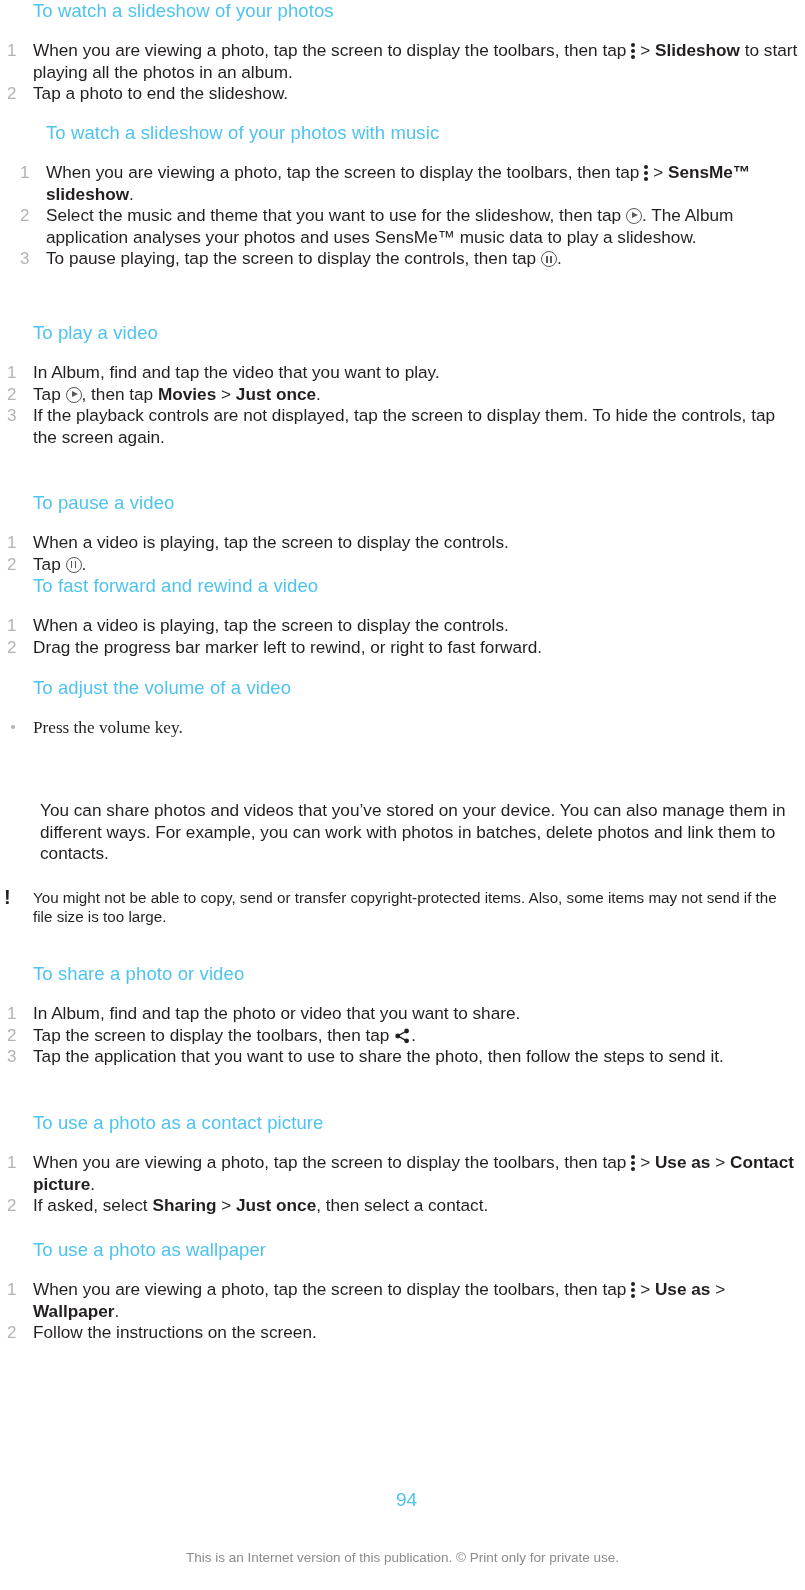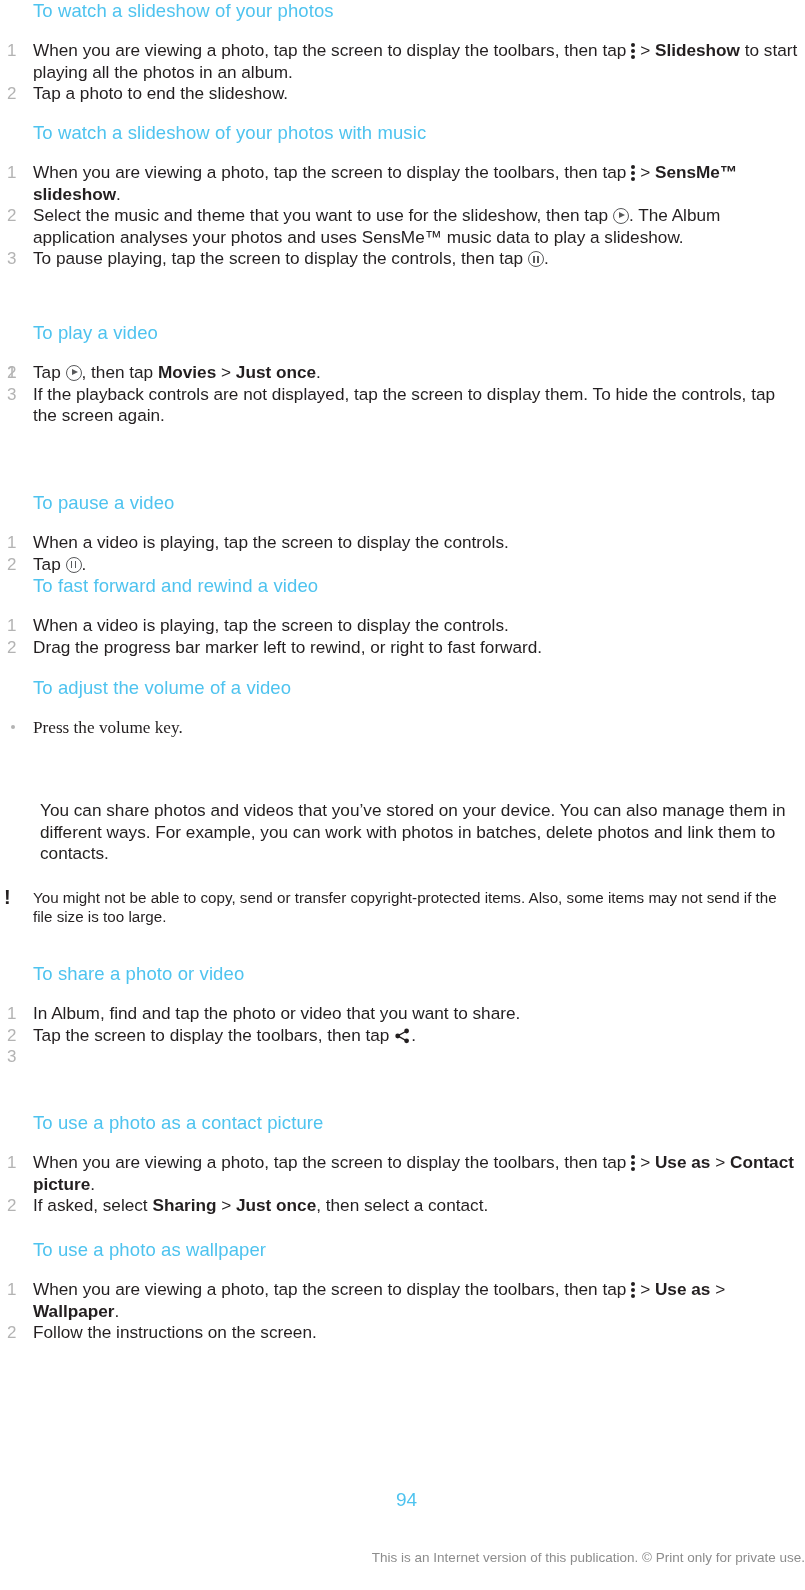--- a/index.html
+++ b/index.html
@@ -178,21 +178,21 @@
     text-align: center;
     color: #4ec3ef;
     font-size: 19px;
     line-height: 22px;
   }
   .footer-note {
     position: absolute;
     left: 0;
     right: 0;
     top: 1550px;
-    text-align: right;
+    text-align: center;
     color: #8c8c8c;
     font-size: 13.5px;
     line-height: 16px;
   }
 
   
   .blk { position: absolute; left: 0; right: 0; }
 </style>
 </head>
 <body>
@@ -207,21 +207,21 @@
         <span>When you are viewing a photo, tap the screen to display the toolbars, then tap</span>
         <span class="ic ic-menu"><i></i><i></i><i></i></span><span class="gt">&gt; </span><b>Slideshow</b><span> to start playing all the photos in an album.</span>
       </li>
       <li>
         <span class="step-num">2</span>
         <span>Tap a photo to end the slideshow.</span>
       </li>
     </ol>
   </div>
 
-  <div class="blk" style="top:122px;">
+  <div class="blk" style="top:122px;margin-left:13px;">
     <h3 class="sub-head">To watch a slideshow of your photos with music</h3>
     <ol class="steps" style="margin-top:18px;">
       <li>
         <span class="step-num">1</span>
         <span>When you are viewing a photo, tap the screen to display the toolbars, then tap</span>
         <span class="ic ic-menu"><i></i><i></i><i></i></span><span class="gt">&gt; </span><b>SensMe™ slideshow</b><span>.</span>
       </li>
       <li>
         <span class="step-num">2</span>
         <span>Select the music and theme that you want to use for the slideshow, then tap</span>
@@ -232,20 +232,21 @@
         <span>To pause playing, tap the screen to display the controls, then tap </span><span class="ic ic-pause"></span><span>.</span>
       </li>
     </ol>
   </div>
 
   <div class="blk" style="top:322px;">
     <h3 class="sub-head">To play a video</h3>
     <ol class="steps" style="margin-top:18px;">
       <li>
         <span class="step-num">1</span>
+        <span>In Album, find and tap the video that you want to play.</span>
       </li>
       <li>
         <span class="step-num">2</span>
         <span>Tap </span><span class="ic ic-play"></span><span>, then tap </span><b>Movies</b><span class="gt"> &gt; </span><b>Just once</b><span>.</span>
       </li>
       <li>
         <span class="step-num">3</span>
         <span>If the playback controls are not displayed, tap the screen to display them. To hide the controls, tap the screen again.</span>
       </li>
     </ol>
@@ -309,20 +310,21 @@
         <span>Tap the screen to display the toolbars, then tap </span><span class="ic ic-share"><svg width="17" height="16" viewBox="0 0 17 16">
               <line x1="12.2" y1="3.2" x2="4.6" y2="7.4" stroke="#231f20" stroke-width="1.3"></line>
               <line x1="4.6" y1="8.4" x2="12.2" y2="12.6" stroke="#231f20" stroke-width="1.3"></line>
               <circle cx="12.6" cy="3.0" r="2.4" fill="#231f20"></circle>
               <circle cx="3.7" cy="8.0" r="2.4" fill="#231f20"></circle>
               <circle cx="12.6" cy="12.8" r="2.4" fill="#231f20"></circle>
             </svg></span><span>.</span>
       </li>
       <li>
         <span class="step-num">3</span>
+        <span>Tap the application that you want to use to share the photo, then follow the steps to send it.</span>
       </li>
     </ol>
   </div>
 
   <div class="blk" style="top:1112px;">
     <h3 class="sub-head">To use a photo as a contact picture</h3>
     <ol class="steps" style="margin-top:18px;">
       <li>
         <span class="step-num">1</span>
         <span>When you are viewing a photo, tap the screen to display the toolbars, then tap</span>

